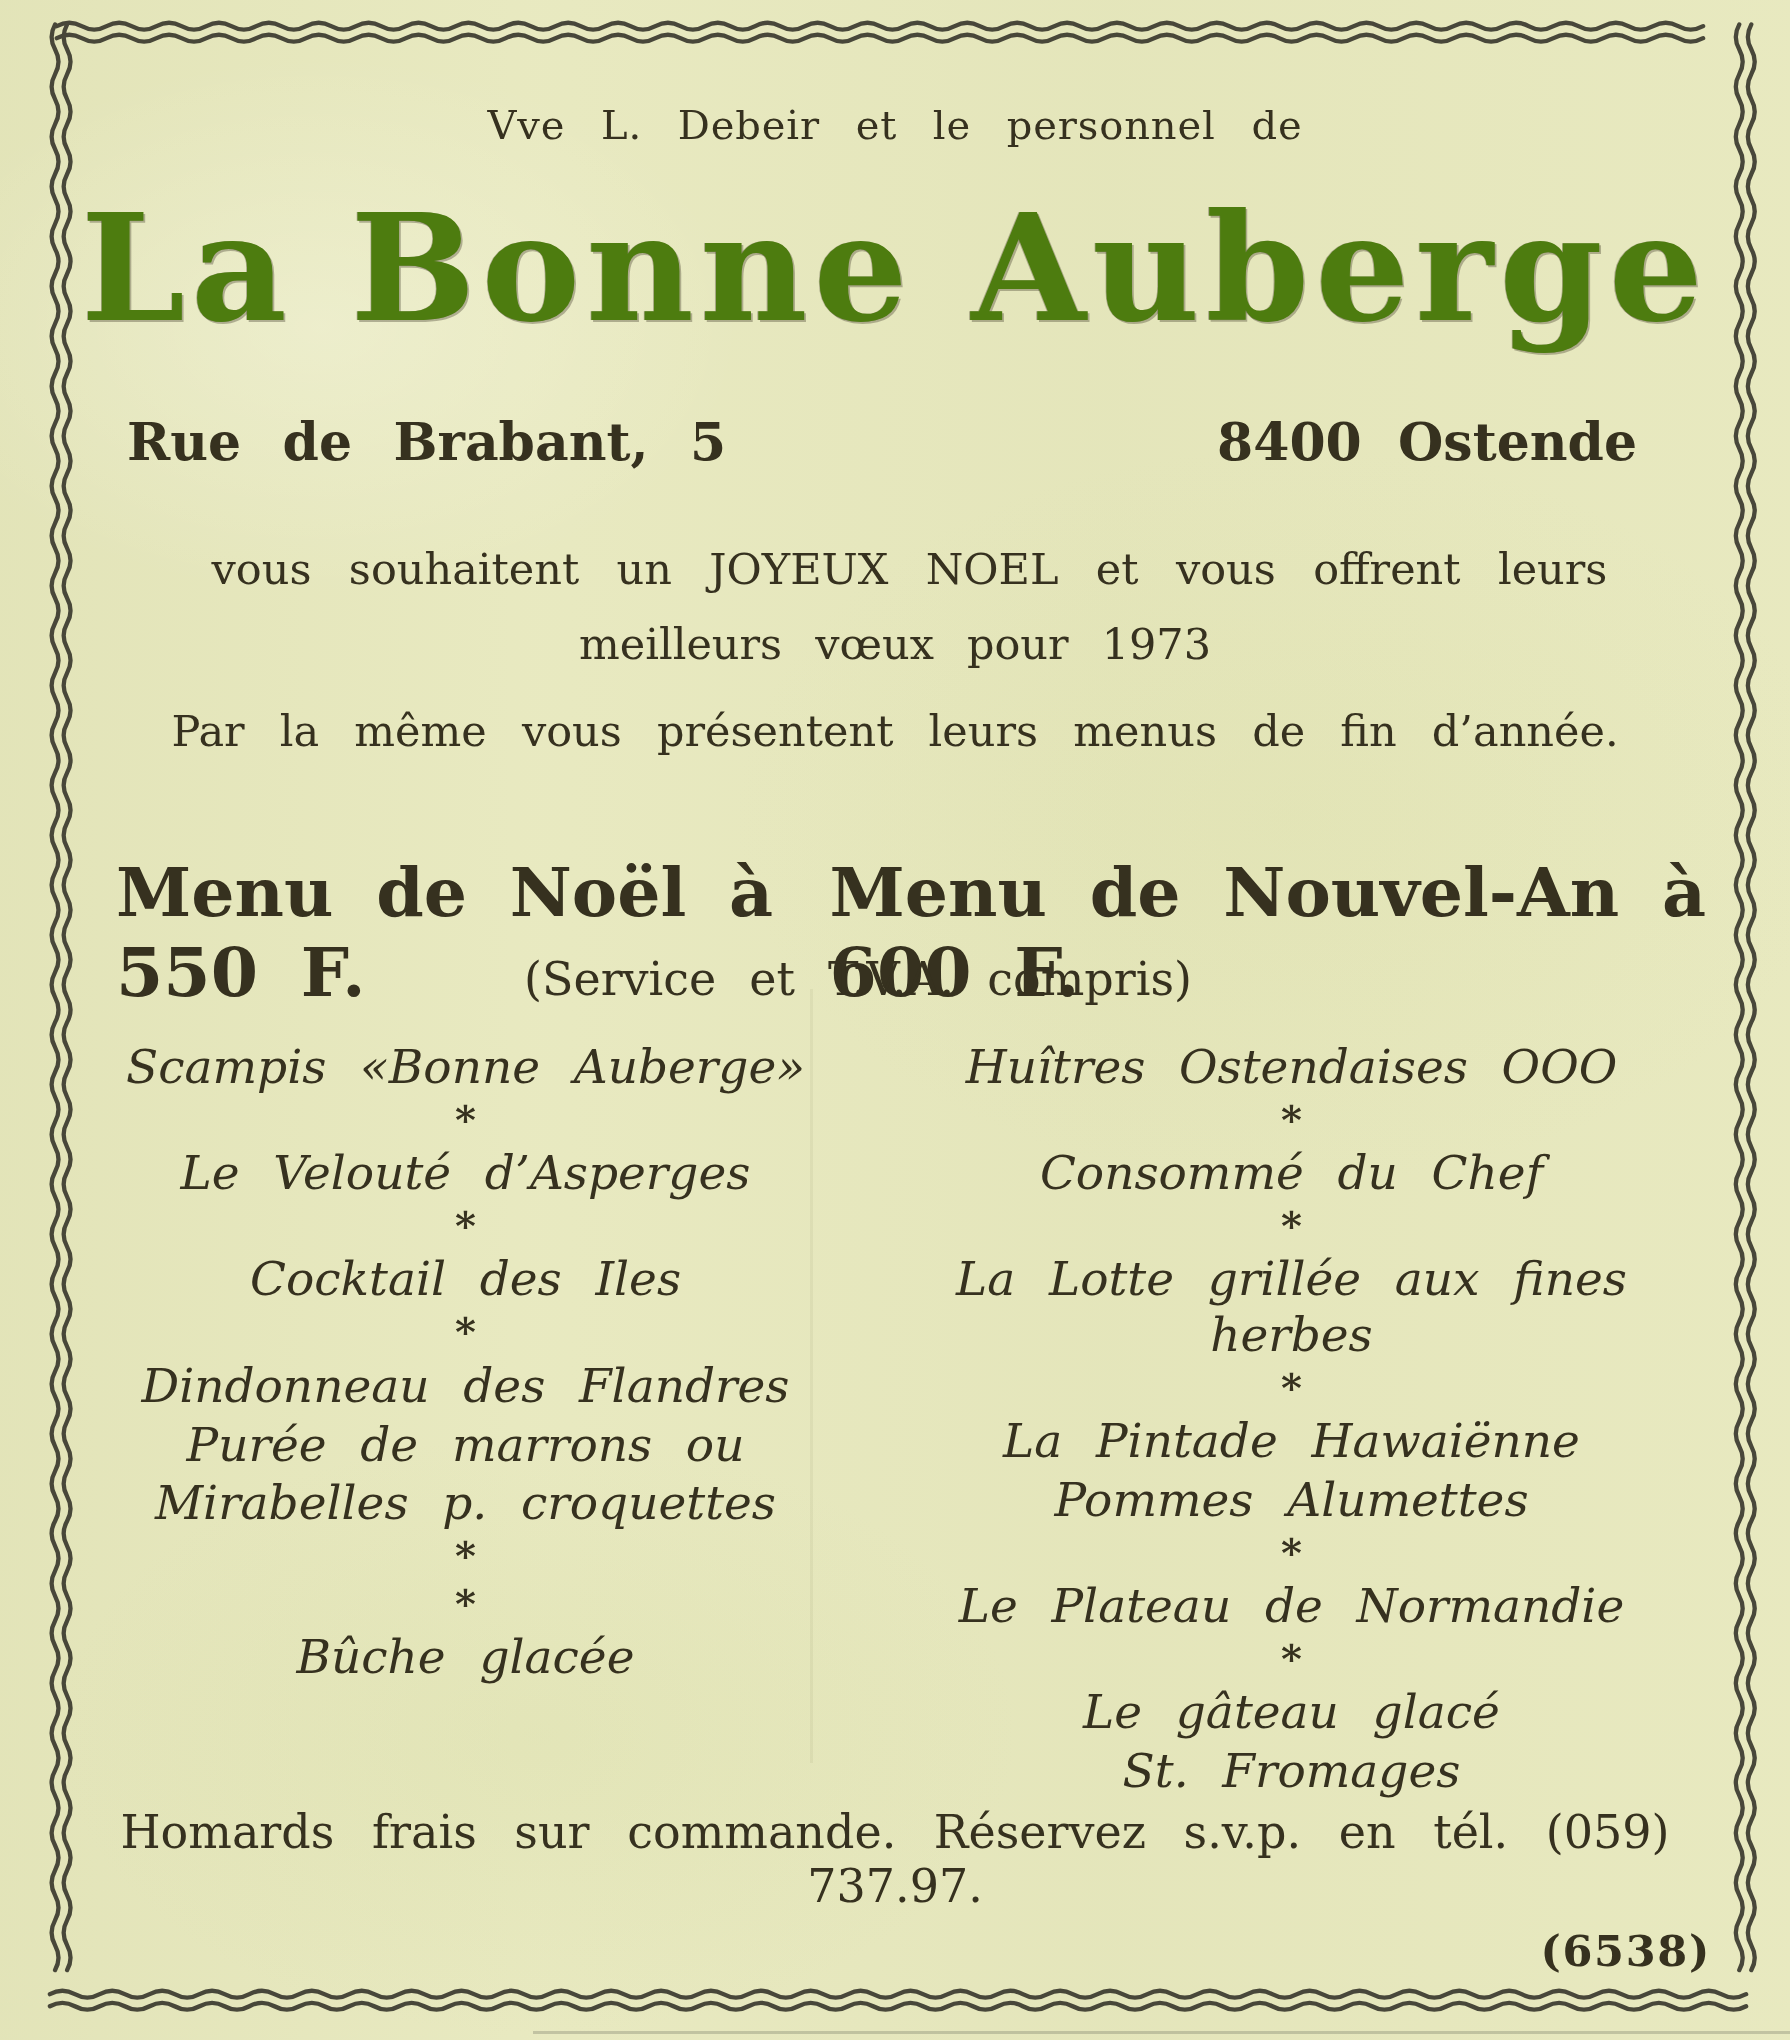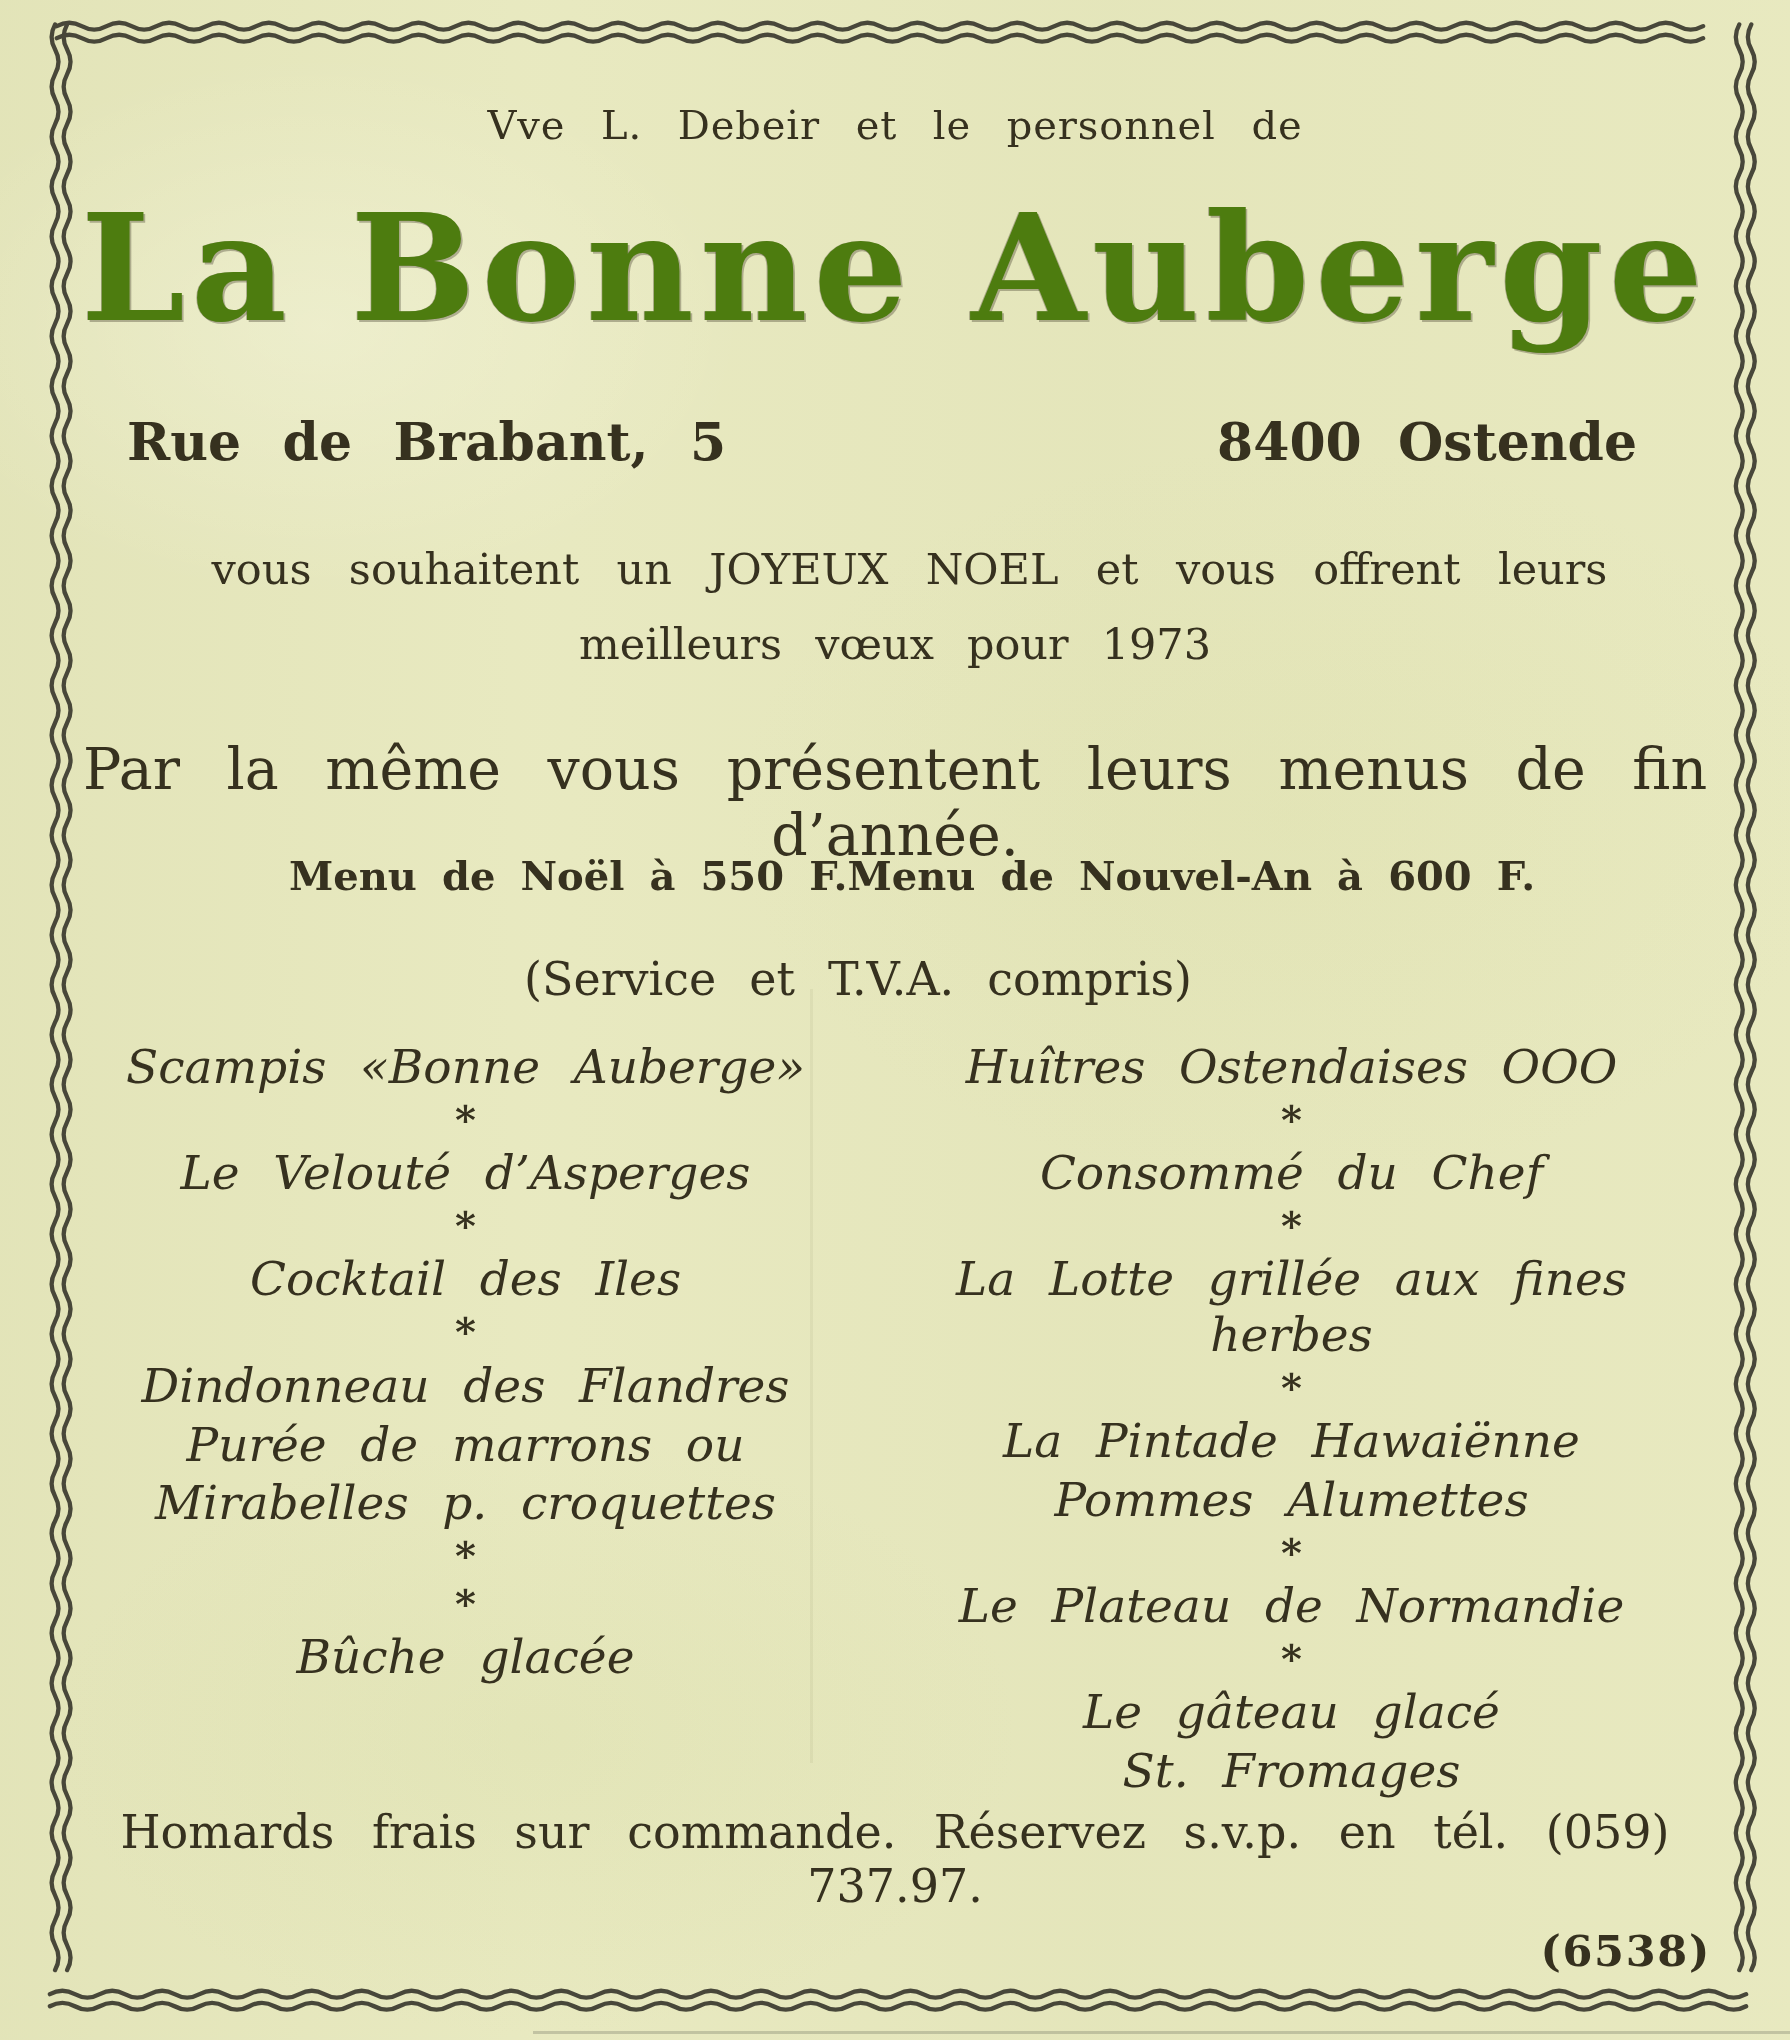--- a/index.html
+++ b/index.html
@@ -21,24 +21,24 @@
   
   .title{
     top:194px;font-size:148px;line-height:1;font-weight:700;
     letter-spacing:6px;color:#4d7c0f;
     text-shadow:1.7px 1.7px 0 rgba(64,57,39,0.35), -0.9px 0 0 rgba(64,57,39,0.35);
   }
   .street{top:411px;left:127px;font-size:52px;font-weight:700;word-spacing:0.45em;}
   .city{top:411px;right:153px;font-size:52px;font-weight:700;word-spacing:0.35em;}
   .greet1{top:544px;font-size:43px;word-spacing:0.55em;margin-left:29px;}
   .greet2{top:619px;font-size:43px;word-spacing:0.45em;}
-  .greet3{top:736px;font-size:57px;word-spacing:0.5em;}
+  .greet3{top:706px;font-size:43px;word-spacing:0.5em;}
   .price-row{
     top:852px;left:116px;right:82px;display:flex;justify-content:center;
-    font-size:40px;font-weight:700;word-spacing:0.28em;
+    font-size:68px;font-weight:700;word-spacing:0.28em;
   }
   .service{top:952px;left:0;right:74px;text-align:center;font-size:46px;word-spacing:0.4em;}
   .menus{top:1039px;left:69px;right:69px;display:flex;}
   .menu-col{text-align:center;}
   .menu-col.left{width:48%;}
   .menu-col.right{width:52%;}
   .dish{font-size:47px;font-style:italic;line-height:1.18;margin-bottom:3.4px;word-spacing:0.4em;}
   .ast{font-size:40px;font-weight:700;line-height:1.1;margin-bottom:3.4px;}
   .footer-line{top:1805px;left:77px;right:77px;text-align:center;font-size:46px;word-spacing:0.5em;}
   .ad-number{top:1926px;right:79px;font-size:43px;font-weight:700;letter-spacing:1.7px;}

